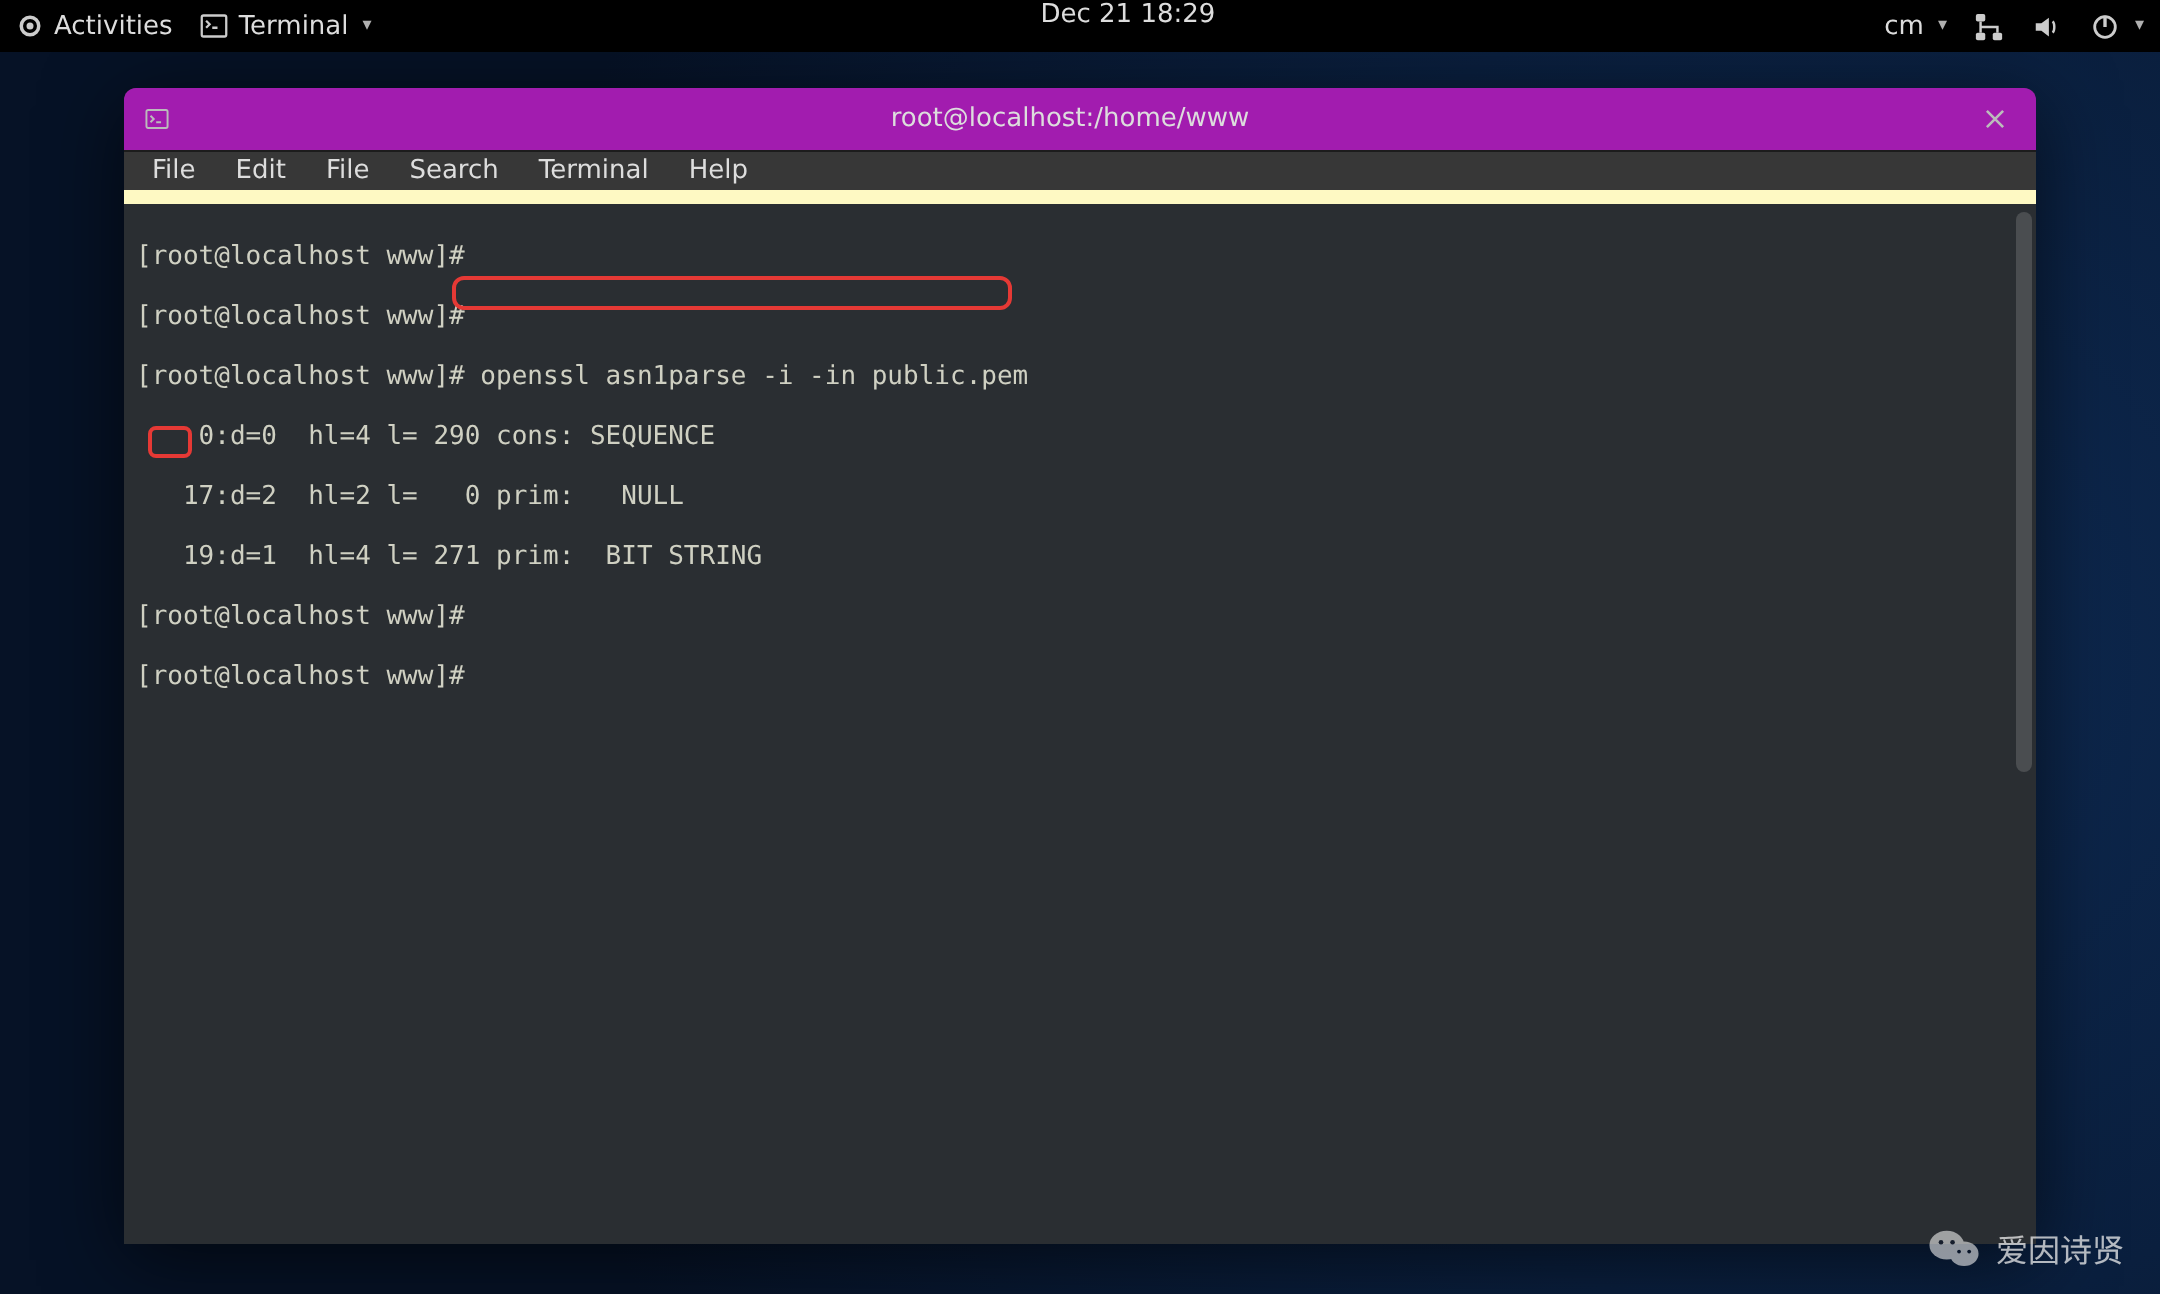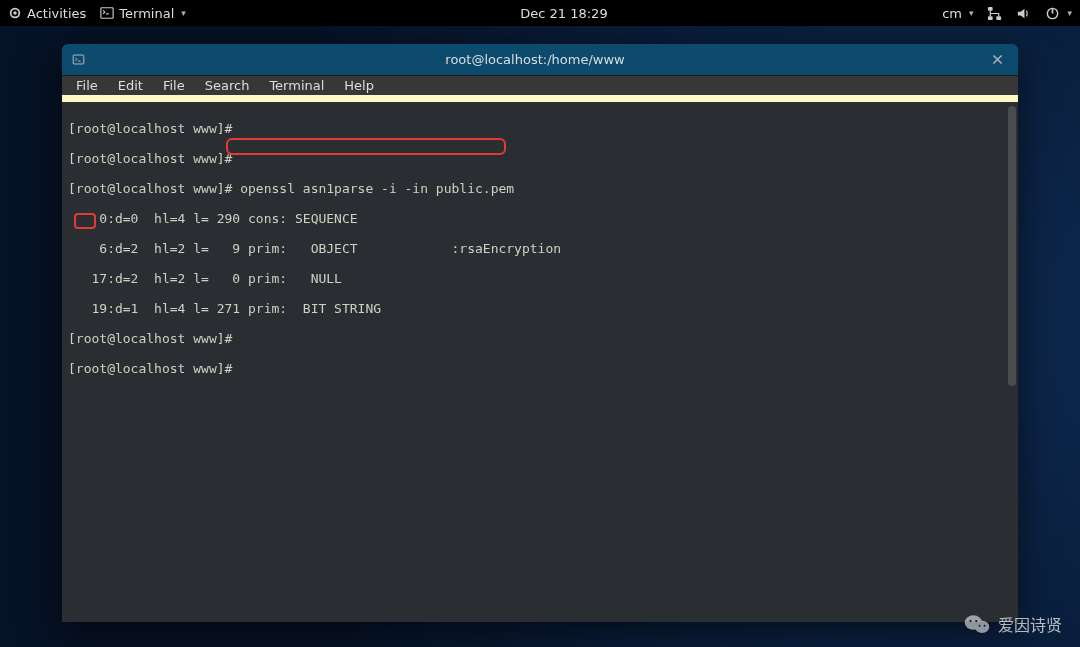--- a/index.html
+++ b/index.html
@@ -10,40 +10,40 @@
     position: relative;
   }
   .desktop-bg {
     position: absolute; inset: 0;
     background:
       radial-gradient(circle at 85% 50%, #0e2a52 0%, #0a1f3e 35%, #061226 70%);
   }
   
   .top-panel {
     position: absolute; top: 0; left: 0; right: 0; height: 26px;
-    background: #000; color: #ddd; display: flex; align-items: center;
+    background: #000; color: #ddd; display: flex; 
     font-size: 13px; padding: 0 8px; z-index: 10;
   }
   .top-panel .left, .top-panel .right { display: flex; align-items: center; gap: 14px; }
   .top-panel .center { flex: 1; text-align: center; font-weight: 500; }
   .top-panel .item { display: inline-flex; align-items: center; gap: 5px; cursor: pointer; }
   .top-panel svg { width: 14px; height: 14px; fill: #ccc; }
   .top-panel .tray-icon svg { width: 15px; height: 15px; }
   .dropdown-arrow { font-size: 9px; margin-left: 2px; opacity: .8; }
 
   
   .terminal-window {
     position: absolute; left: 62px; top: 44px; width: 956px; height: 578px;
     background: #2e3436; border-radius: 6px 6px 0 0;
     box-shadow: 0 8px 40px rgba(0,0,0,.6);
     display: flex; flex-direction: column;
     overflow: hidden;
   }
   .titlebar {
-    height: 32px; background: #0c4a6e; color: #ddd;
+    height: 32px; background: #a21caf; color: #ddd;
     display: flex; align-items: center; font-size: 13px;
     border-bottom: 1px solid #1c1c1c;
   }
   .titlebar .tb-icon {
     width: 32px; display: flex; align-items: center; justify-content: center;
   }
   .titlebar .tb-title { flex: 1; text-align: center; font-weight: 500; }
   .titlebar .tb-close {
     width: 42px; height: 32px; display: flex; align-items: center; justify-content: center;
     cursor: pointer;
@@ -167,21 +167,20 @@
     <span class="menu-item">Search</span>
     <span class="menu-item">Terminal</span>
     <span class="menu-item">Help</span>
   </div>
 
   <div class="terminal-body">
 <span class="term-line">[root@localhost www]# </span>
 <span class="term-line">[root@localhost www]# </span>
 <span class="term-line">[root@localhost www]# openssl asn1parse -i -in public.pem </span>
 <span class="term-line">    0:d=0  hl=4 l= 290 cons: SEQUENCE          </span>
-<span class="term-line">    6:d=2  hl=2 l=   9 prim:   OBJECT            :rsaEncryption</span>
 <span class="term-line">   17:d=2  hl=2 l=   0 prim:   NULL              </span>
 <span class="term-line">   19:d=1  hl=4 l= 271 prim:  BIT STRING        </span>
 <span class="term-line">[root@localhost www]# </span>
 <span class="term-line">[root@localhost www]# </span>
     <div class="hl-box hl-cmd"></div>
     <div class="hl-box hl-19"></div>
     <div class="scrollbar"></div>
   </div>
 </div>
 

